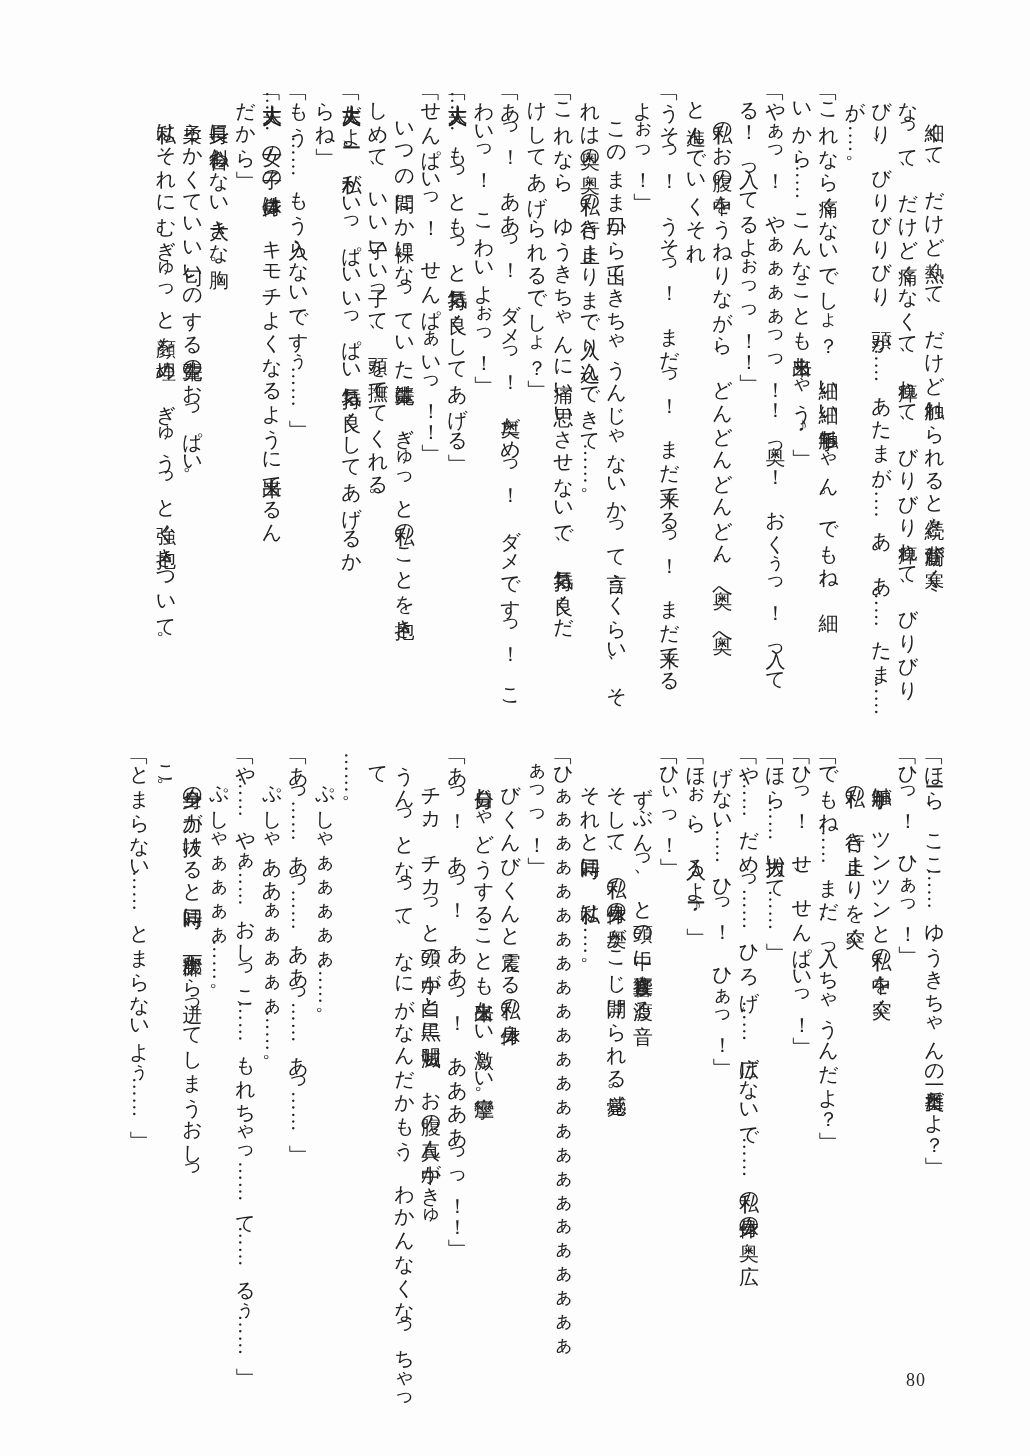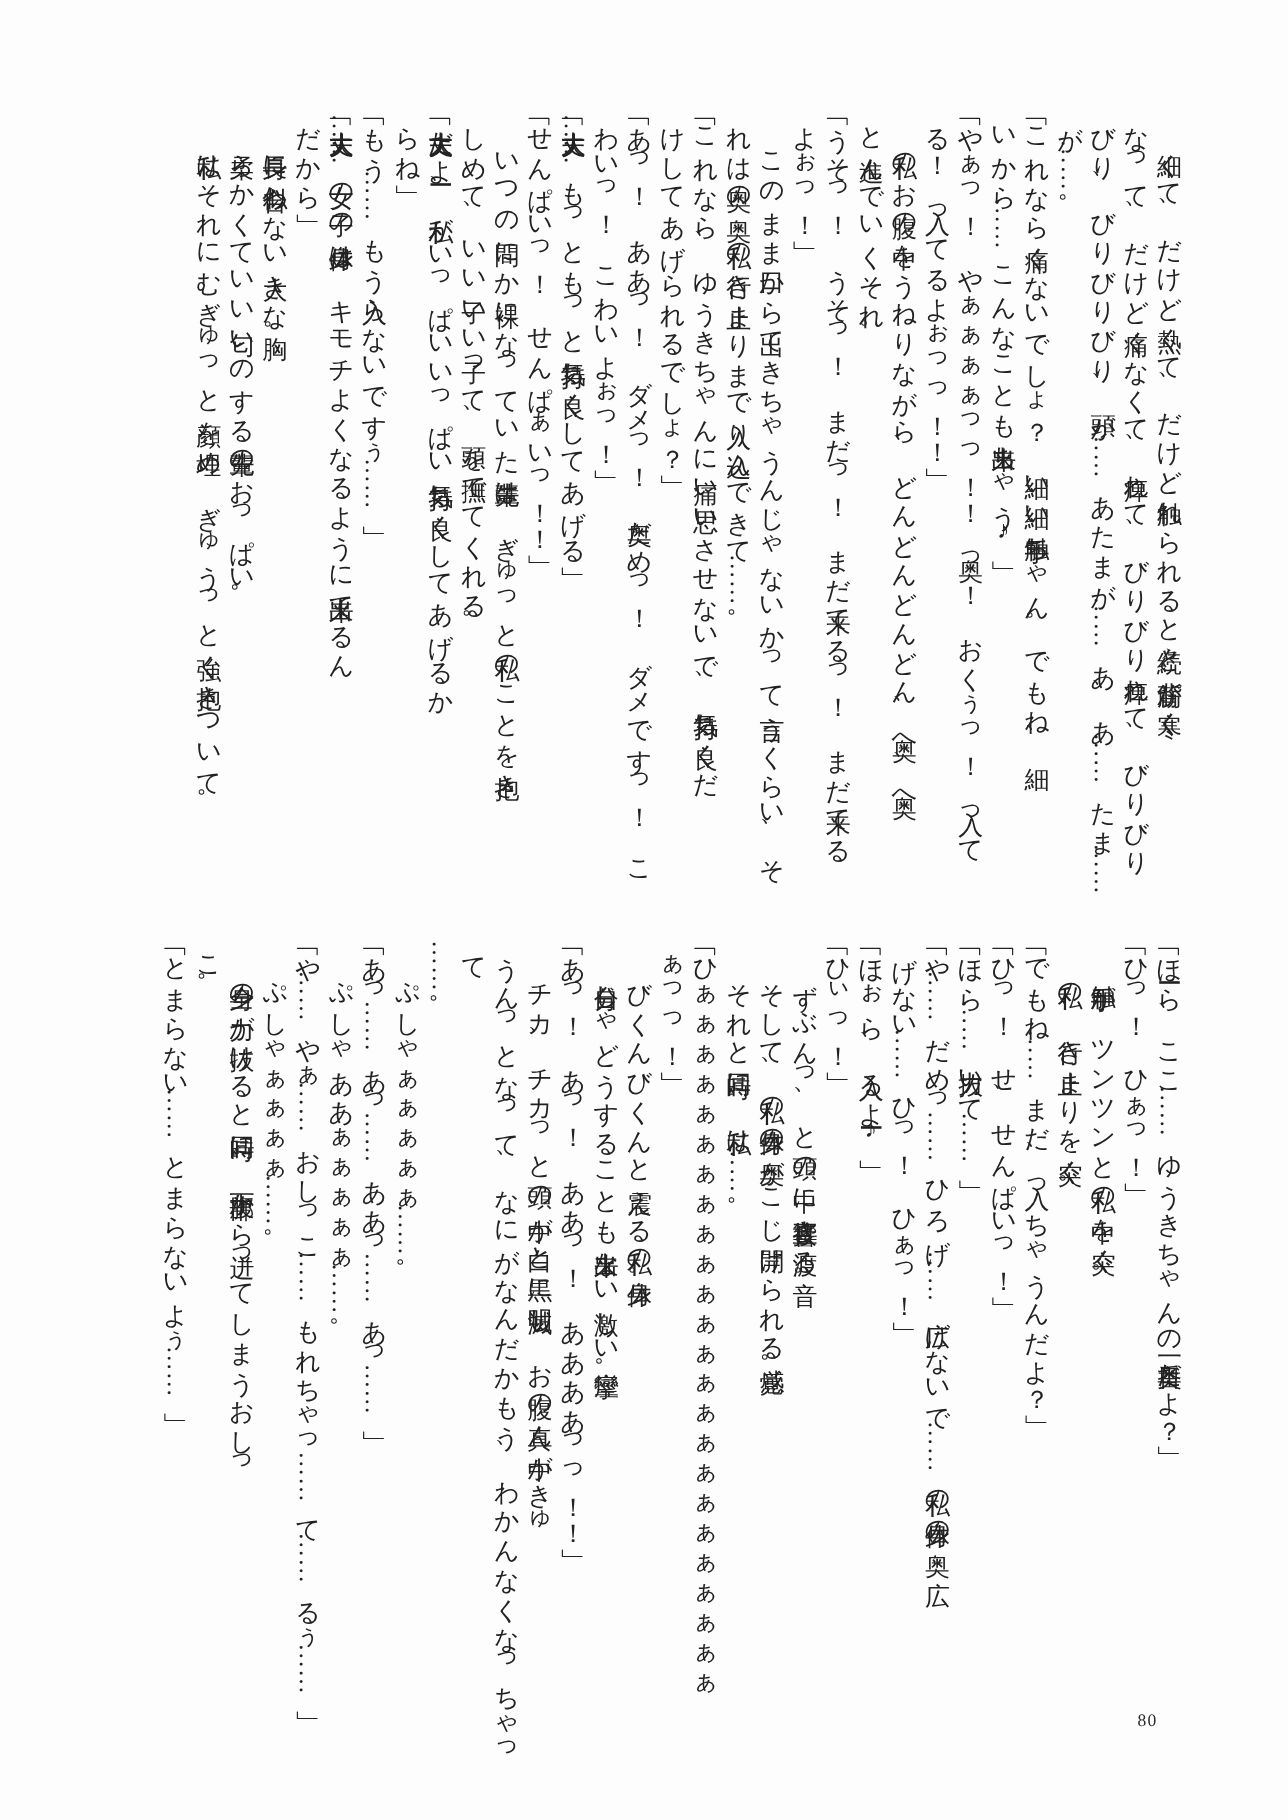--- a/index.html
+++ b/index.html
@@ -35,21 +35,21 @@
     height: 632px;
   }
   #block-bottom {
     top: 752px;
     height: 660px;
   }
   .pagenum {
     position: absolute;
     right: 104px;
     top: 1370px;
-    font-size: 14px;
+    font-size: 18px;
     letter-spacing: 1px;
     color: #2a2a2a;
   }
 </style>
 </head>
 <body>
 
 <div class="page">
   <div class="tblock" id="block-top">
       <p>　細くて、だけど熱くて、だけど触れられると続々と背筋が寒く</p>

